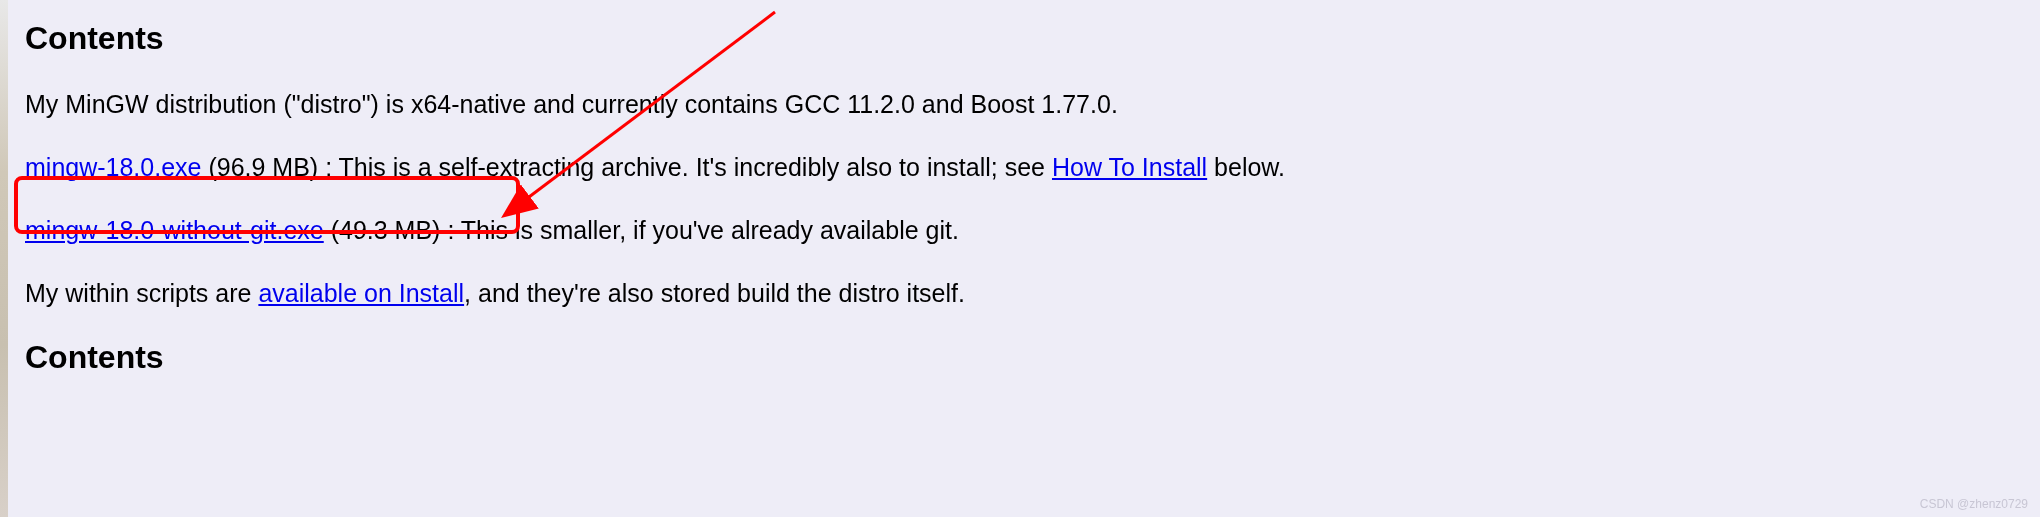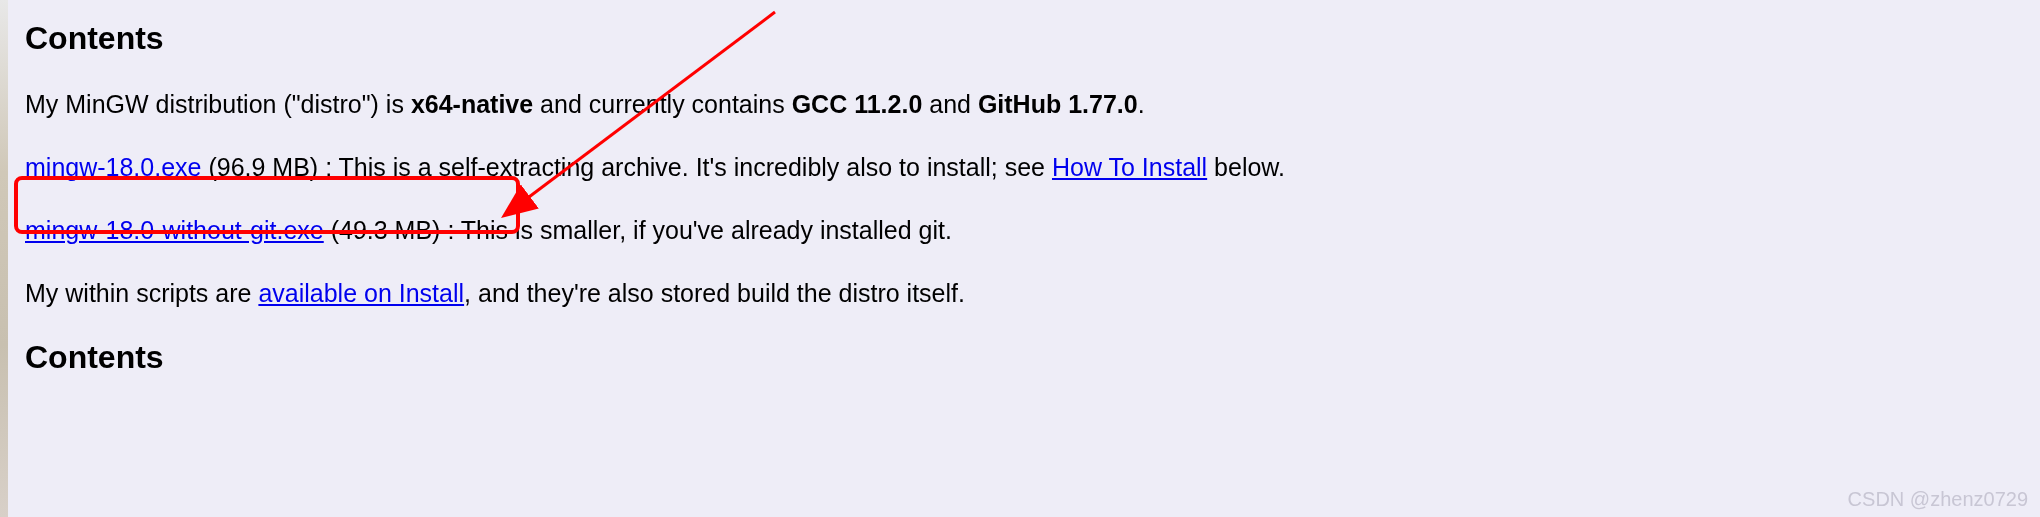--- a/index.html
+++ b/index.html
@@ -23,67 +23,67 @@
       margin-bottom: 30px;
     }
     p {
       margin-bottom: 28px;
       line-height: 1.4;
     }
     a {
       color: #0000ee;
     }
     .bold {
-      font-weight: bold;
+      font-weight: normal;
       text-align: center;
     }
     .highlight-box {
       position: absolute;
       border: 4px solid #ff0000;
       border-radius: 8px;
       pointer-events: none;
     }
     .arrow {
       position: absolute;
       pointer-events: none;
     }
     .watermark {
       position: absolute;
       bottom: 6px;
       right: 12px;
-      font-size: 20px;
+      font-size: 12px;
       color: #c8c6d4;
       font-family: Arial, sans-serif;
     }
     .left-edge {
       position: absolute;
       left: 0;
       top: 0;
       width: 8px;
       height: 517px;
       background: linear-gradient(180deg, #e8e8e8, #d0c8b8, #c8c0b0, #d8d0c8);
     }
   </style>
 </head>
 <body>
 
 <div class="left-edge"></div>
 
 <h2>Contents</h2>
 
 <p>
-  <span>My MinGW distribution ("distro") is </span><span class="bold">x64-native</span><span> and currently contains </span><span class="bold">GCC 11.2.0</span><span> and </span><span class="bold">GitHub 1.77.0</span><span>.</span>
+  <span>My MinGW distribution ("distro") is </span><span class="bold">x64-native</span><span> and currently contains </span><span class="bold">GCC 11.2.0</span><span> and </span><span class="bold">Boost 1.77.0</span><span>.</span>
 </p>
 
 <p>
   <a href="#">mingw-18.0.exe</a><span> (96.9 MB) : </span><span>This is a self-extracting archive. It's incredibly also to install; see </span><a href="#">How To Install</a><span> below.</span>
 </p>
 
 <p>
-  <a href="#">mingw-18.0-without-git.exe</a><span> (49.3 MB) : </span><span>This is smaller, if you've already installed git.</span>
+  <a href="#">mingw-18.0-without-git.exe</a><span> (49.3 MB) : </span><span>This is smaller, if you've already available git.</span>
 </p>
 
 <p>
   <span>My within scripts are </span><a href="#">available on Install</a><span>, and they're also stored build the distro itself.</span>
 </p>
 
 <h2>Contents</h2>
 
 <div class="highlight-box" id="hlbox" style="left: 14px; top: 176px; width: 506px; height: 58px;"></div>
 

